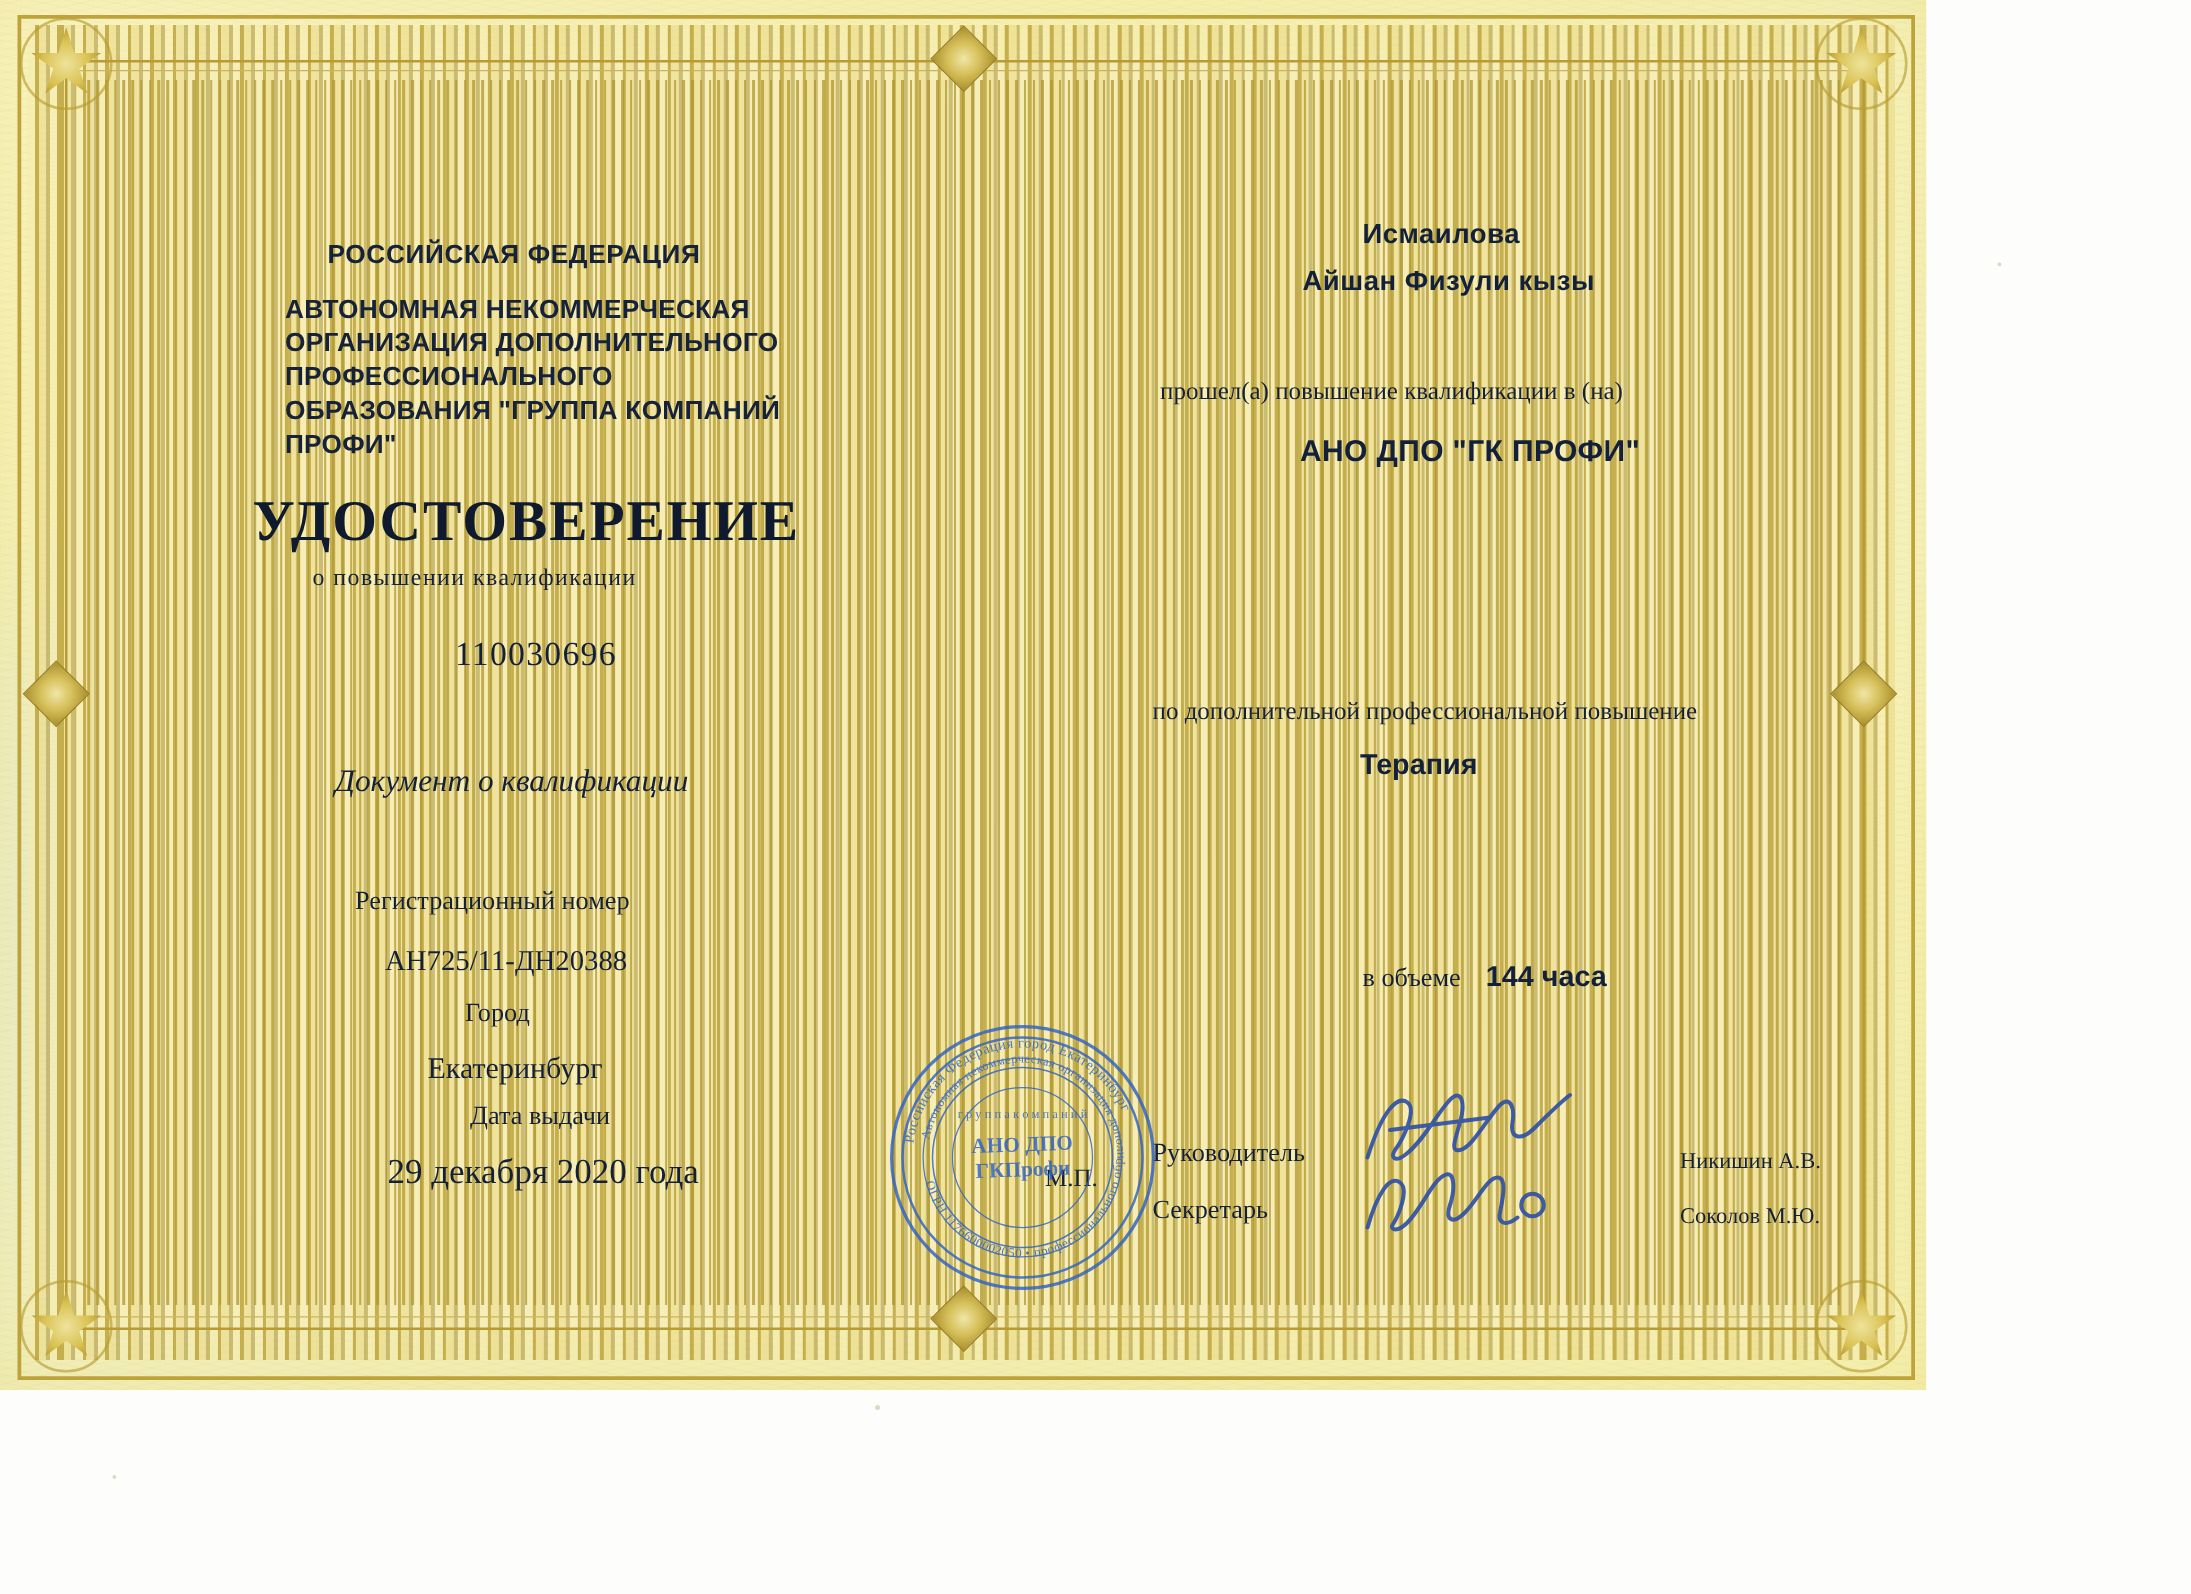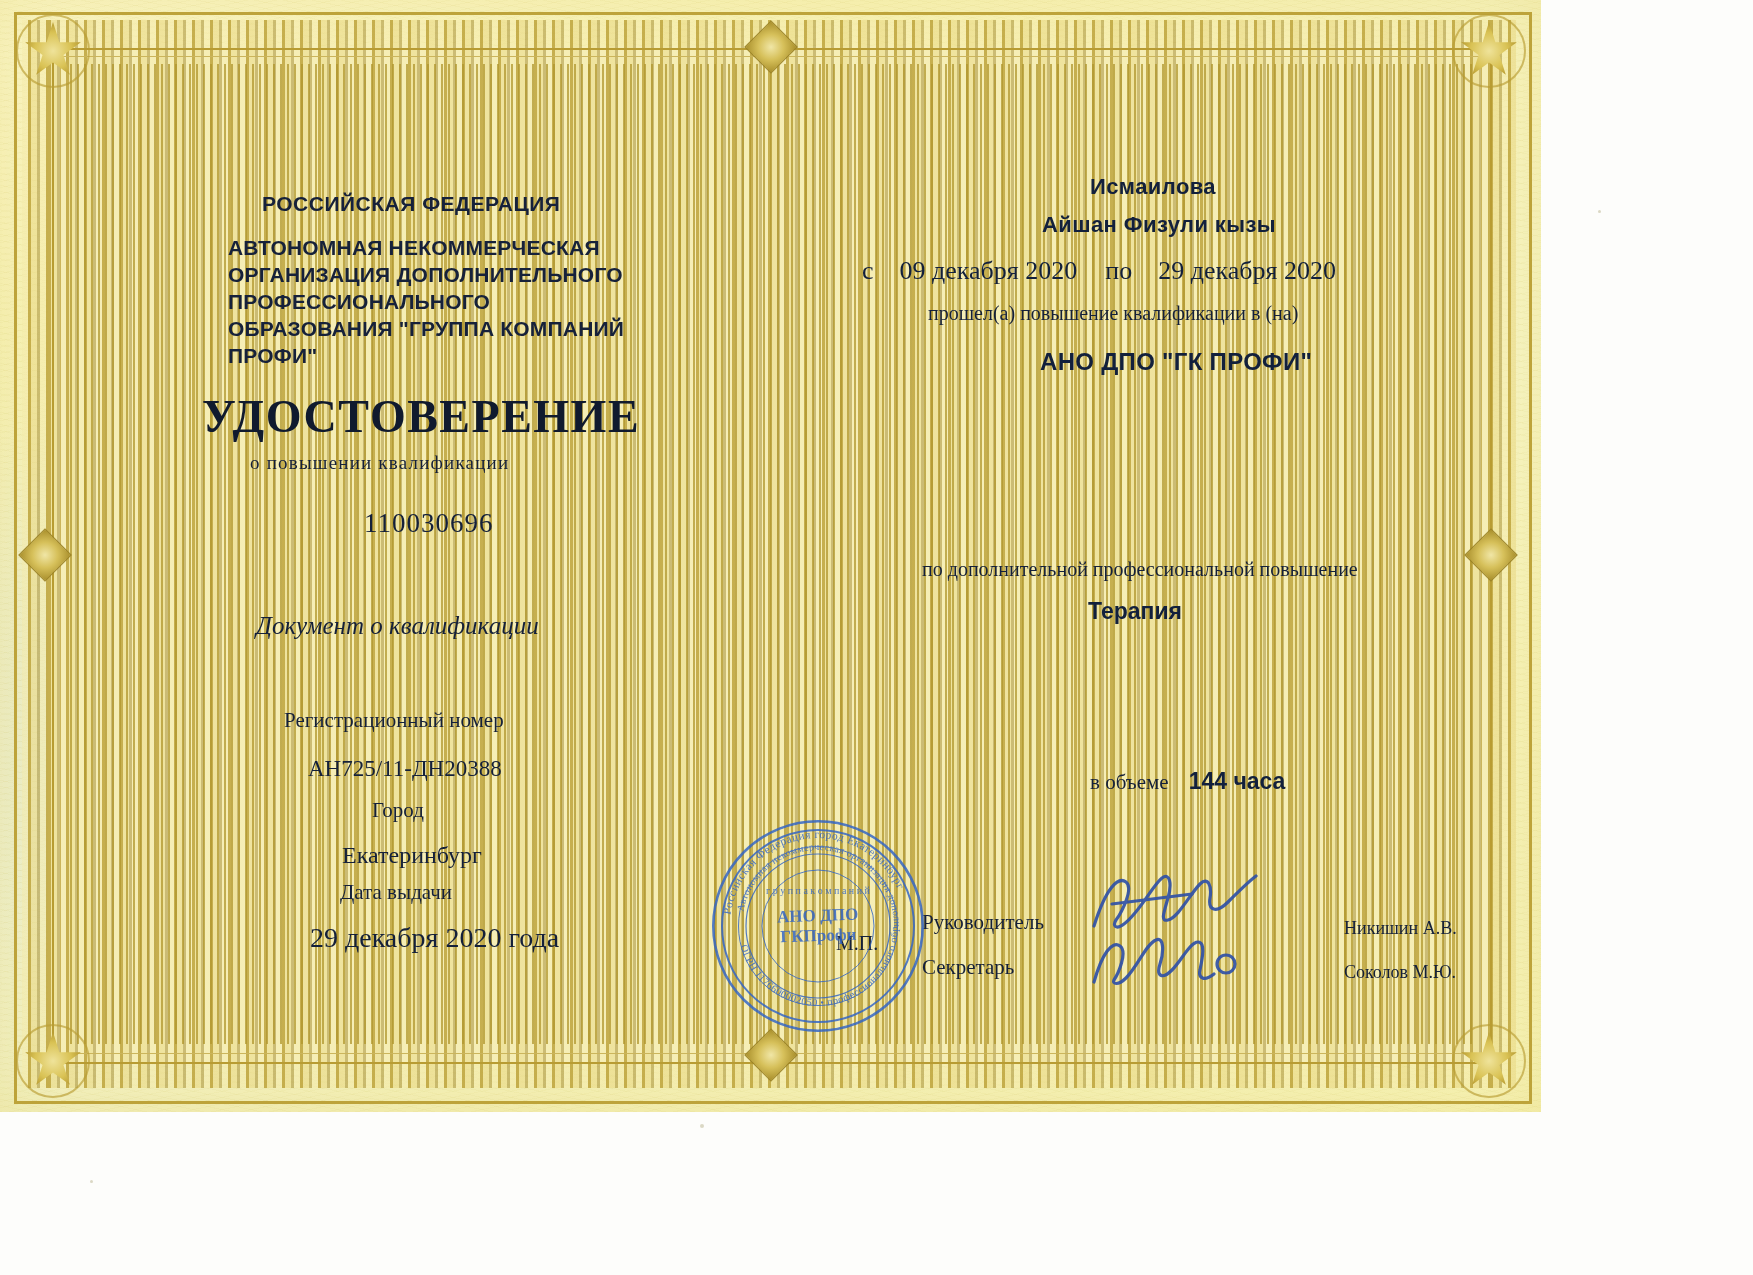--- a/index.html
+++ b/index.html
@@ -376,45 +376,39 @@
       <div class="t left-head" style="left:262px; top:192px;">РОССИЙСКАЯ ФЕДЕРАЦИЯ</div>
 
       <div class="left-org" style="position:absolute; left:228px; top:234px; width:430px; white-space:normal; text-align:left;">АВТОНОМНАЯ НЕКОММЕРЧЕСКАЯ ОРГАНИЗАЦИЯ ДОПОЛНИТЕЛЬНОГО ПРОФЕССИОНАЛЬНОГО ОБРАЗОВАНИЯ "ГРУППА КОМПАНИЙ ПРОФИ"</div>
 
       <div class="t title-udost" style="left:202px; top:390px;">УДОСТОВЕРЕНИЕ</div>
 
       <div class="t subtitle-udost" style="left:250px; top:452px;">о повышении квалификации</div>
 
       <div class="t serial" style="left:364px; top:508px;">110030696</div>
 
-      <div class="t doc-kind" style="left:256px; top:612px;font-style:italic;">Документ о квалификации</div>
+      <div class="t doc-kind" style="left:268px; top:612px;font-style:italic;">Документ о квалификации</div>
 
       <div class="t reg-label" style="left:284px; top:708px;">Регистрационный номер</div>
 
       <div class="t reg-value" style="left:308px; top:756px;">АН725/11-ДН20388</div>
 
       <div class="t city-label" style="left:372px; top:798px;">Город</div>
 
       <div class="t city-value" style="left:342px; top:842px;">Екатеринбург</div>
 
-      <div class="t date-label" style="left:340px; top:880px;">Дата выдачи</div>
+      <div class="t date-label" style="left:340px; top:880px;padding-left:36px;">Дата выдачи</div>
 
       <div class="t date-value" style="left:310px; top:922px;">29 декабря 2020 года</div>
 
 
       <div class="t r-name" style="left:1090px; top:174px;">Исмаилова</div>
 
       <div class="t r-name" style="left:1032px; top:212px;margin-left:10px;">Айшан Физули кызы</div>
 
-      <div style="position:absolute; left:862px; top:256px; width:580px;">
-        <span class="r-period lbl">с</span>
-        <span class="r-period" style="margin-left:22px;">09 декабря 2020</span>
-        <span class="r-period lbl" style="margin-left:24px;">по</span>
-        <span class="r-period" style="margin-left:22px;">29 декабря 2020</span>
-      </div>
 
       <div class="t r-small" style="left:928px; top:302px;">прошел(а) повышение квалификации в (на)</div>
 
       <div class="t r-org" style="left:1040px; top:348px;">АНО ДПО "ГК ПРОФИ"</div>
 
       <div class="t r-program-label" style="left:922px; top:558px;">по дополнительной профессиональной повышение</div>
 
       <div class="t r-program" style="left:1088px; top:598px;">Терапия</div>
 
       <div style="position:absolute; left:1090px; top:768px;">

